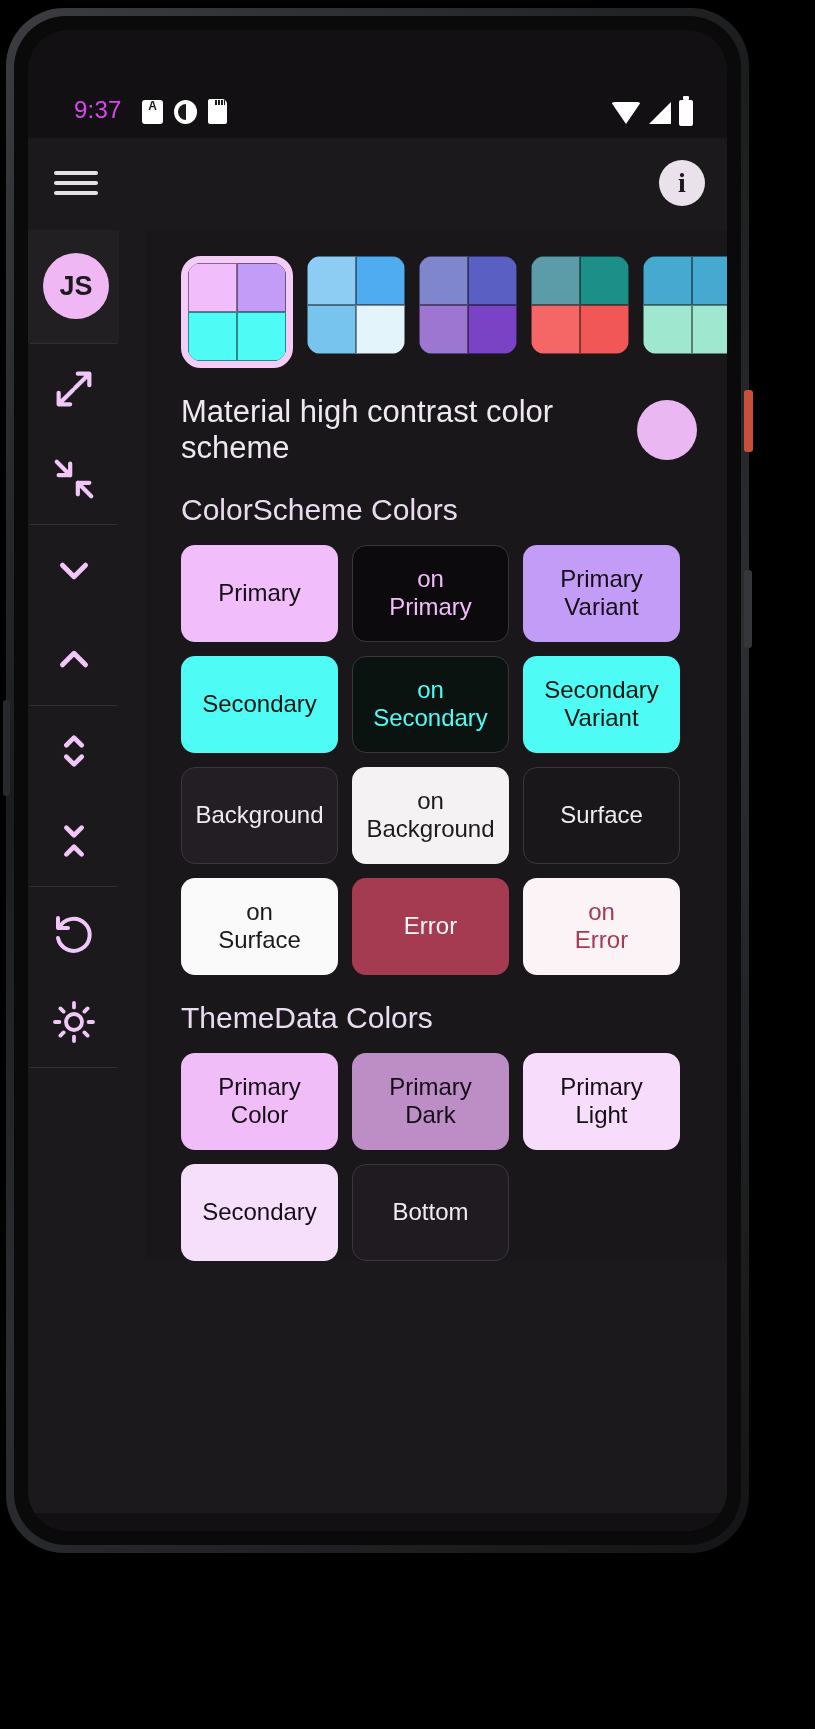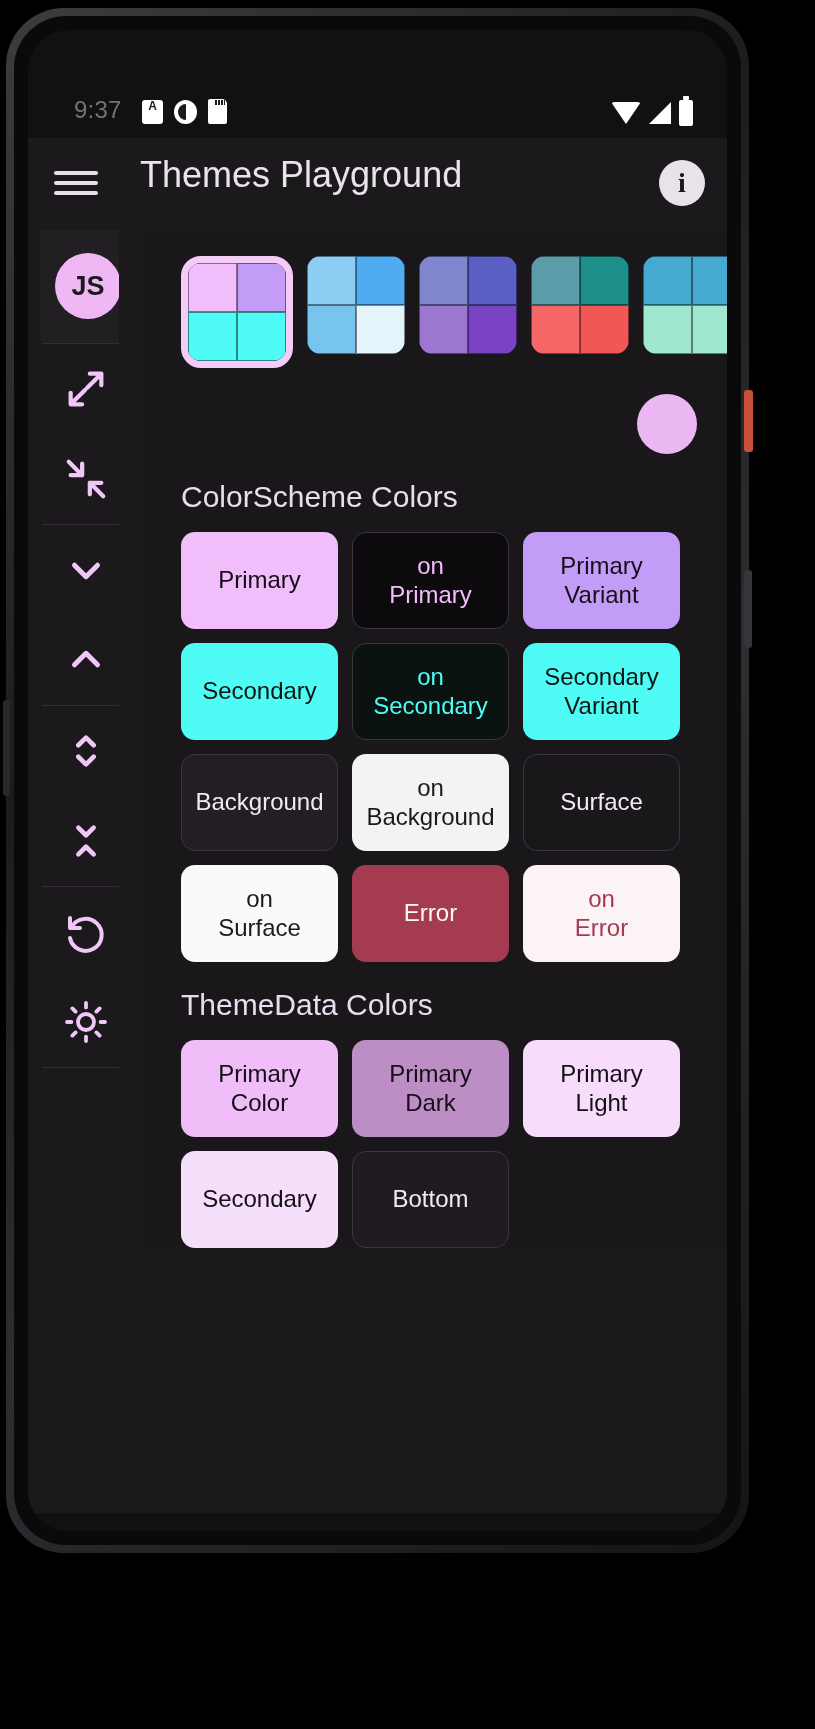--- a/index.html
+++ b/index.html
@@ -17,21 +17,21 @@
   .btn-right-1{position:absolute;left:744px;top:390px;width:9px;height:62px;border-radius:3px;background:#c8503a;}
   .btn-right-2{position:absolute;left:744px;top:570px;width:8px;height:78px;border-radius:3px;background:#34363a;}
   .btn-left-1{position:absolute;left:3px;top:700px;width:7px;height:96px;border-radius:3px;background:#27292c;}
   
   .cam{position:absolute;left:188px;top:44px;width:34px;height:34px;border-radius:50%;
      background:radial-gradient(circle at 38% 34%,#4a4d52 0%,#232427 45%,#0c0c0e 70%);border:2px solid #17181a;}
   .cam-dot{position:absolute;left:239px;top:44px;width:14px;height:26px;border-radius:7px;background:#1d1e21;}
   .speaker{position:absolute;left:325px;top:52px;width:84px;height:12px;border-radius:6px;background:#1c1d20;}
 
   
-  .statusbar{position:absolute;left:0;top:60px;width:699px;height:46px;color:#737373;}
+  .statusbar{position:absolute;left:0;top:60px;width:699px;height:46px;color:#d946ef;}
   .st-time{position:absolute;left:46px;top:6px;font-size:24px;letter-spacing:.2px;}
   .st-icons{position:absolute;left:114px;top:9px;display:flex;gap:11px;align-items:center;}
   .st-right{position:absolute;right:34px;top:10px;display:flex;gap:8px;align-items:center;}
   .ic-sq{width:21px;height:24px;border-radius:3px;background:#fff;position:relative;}
   .ic-sq:after{content:"A";position:absolute;left:0;right:0;top:-1px;text-align:center;
      font-size:12px;color:#1b1b1b;font-weight:bold;}
   .ic-circ{width:23px;height:24px;border-radius:50%;background:#fff;position:relative;overflow:hidden;}
   .ic-circ:after{content:"";position:absolute;left:4px;top:4px;width:8px;height:16px;border-radius:8px 0 0 8px;background:#1b1b1b;}
   .ic-sd{width:19px;height:25px;background:#fff;border-radius:2px 5px 2px 2px;position:relative;}
   .ic-sd:before{content:"";position:absolute;right:2px;top:1px;width:10px;height:5px;
@@ -45,21 +45,21 @@
   .appbar{position:absolute;left:0;top:108px;width:699px;height:92px;background:#1b191c;}
   .hamburger{position:absolute;left:26px;top:28px;width:44px;height:34px;cursor:pointer;}
   .hamburger i{position:absolute;left:0;width:44px;height:4px;background:#e6e1e6;border-radius:2px;}
   .hamburger i:nth-child(1){top:5px}.hamburger i:nth-child(2){top:15px}.hamburger i:nth-child(3){top:25px}
   .app-title{position:absolute;left:112px;top:16px;font-size:36px;color:#e9e4ea;font-weight:400;}
   .info-btn{position:absolute;right:22px;top:22px;width:46px;height:46px;border-radius:50%;
      background:#e9e2ea;color:#1b191c;font-size:28px;font-weight:bold;text-align:center;line-height:46px;
      font-family:"Liberation Serif",serif;cursor:pointer;}
 
   
-  .rail{position:absolute;left:0;top:200px;width:91px;height:1301px;background:#1b191c;padding-left:12px;}
+  .rail{position:absolute;left:0;top:200px;width:91px;height:1301px;background:#1b191c;}
   .rail-avatar-cell{height:113px;background:#221f23;position:relative;}
   .avatar{position:absolute;left:15px;top:23px;width:66px;height:66px;border-radius:50%;
      background:#efb8f4;color:#1d1a1e;font-size:27px;font-weight:700;text-align:center;line-height:66px;}
   .rail-item{height:90px;position:relative;cursor:pointer;}
   .rail-sep{height:1px;background:#322e33;margin:0 2px;}
   .rail-icon{position:absolute;left:0;right:0;top:50%;transform:translateY(-50%);
      text-align:center;color:#f0c7f8;}
   .rail-icon svg{display:inline-block;vertical-align:middle;}
 
   
@@ -128,21 +128,20 @@
         <span class="ic-bat"></span>
       </div>
     </div>
 
     <div class="appbar">
       <div class="hamburger">
           <i></i>
           <i></i>
           <i></i>
         </div>
-      <div class="app-title">Themes Playground</div>
       <div class="info-btn">i</div>
     </div>
 
     <div class="rail">
       <div class="rail-avatar-cell">
         <div class="avatar">JS</div>
       </div>
       <div class="rail-sep"></div>
 
       <div class="rail-item">
@@ -255,20 +254,21 @@
             <div class="swatch">
               <span style="background: rgb(70, 169, 207);"></span>
               <span style="background: rgb(70, 169, 207);"></span>
               <span style="background: rgb(159, 232, 207);"></span>
               <span style="background: rgb(159, 232, 207);"></span>
             </div>
           </div>
 
         <div class="desc-wrap">
           <div class="desc-text">
+            <div class="desc-title">Material high contrast color scheme</div>
           </div>
           <div class="desc-dot" style="background: rgb(234, 183, 242);"></div>
         </div>
 
         <div class="section-head">ColorScheme Colors</div>
         <div class="chip-grid" id="csGrid">
             <div class="chip" style="background: rgb(242, 189, 251); color: rgb(20, 15, 22);">
               <span>Primary</span>
             </div>
             <div class="chip outline" style="background: rgb(12, 10, 13); color: rgb(242, 189, 251);">

